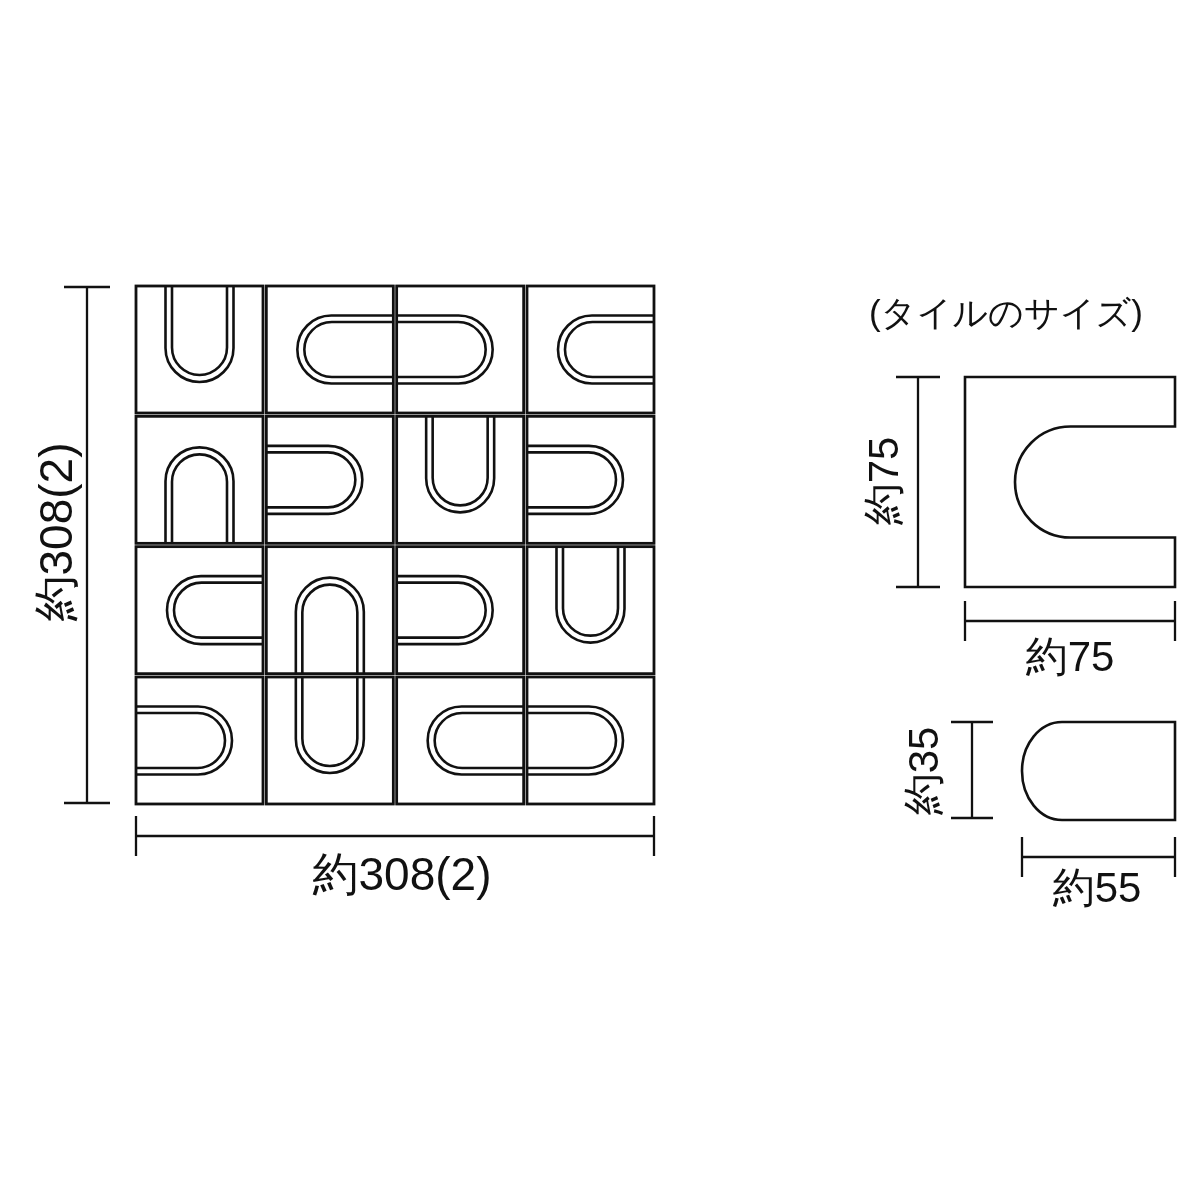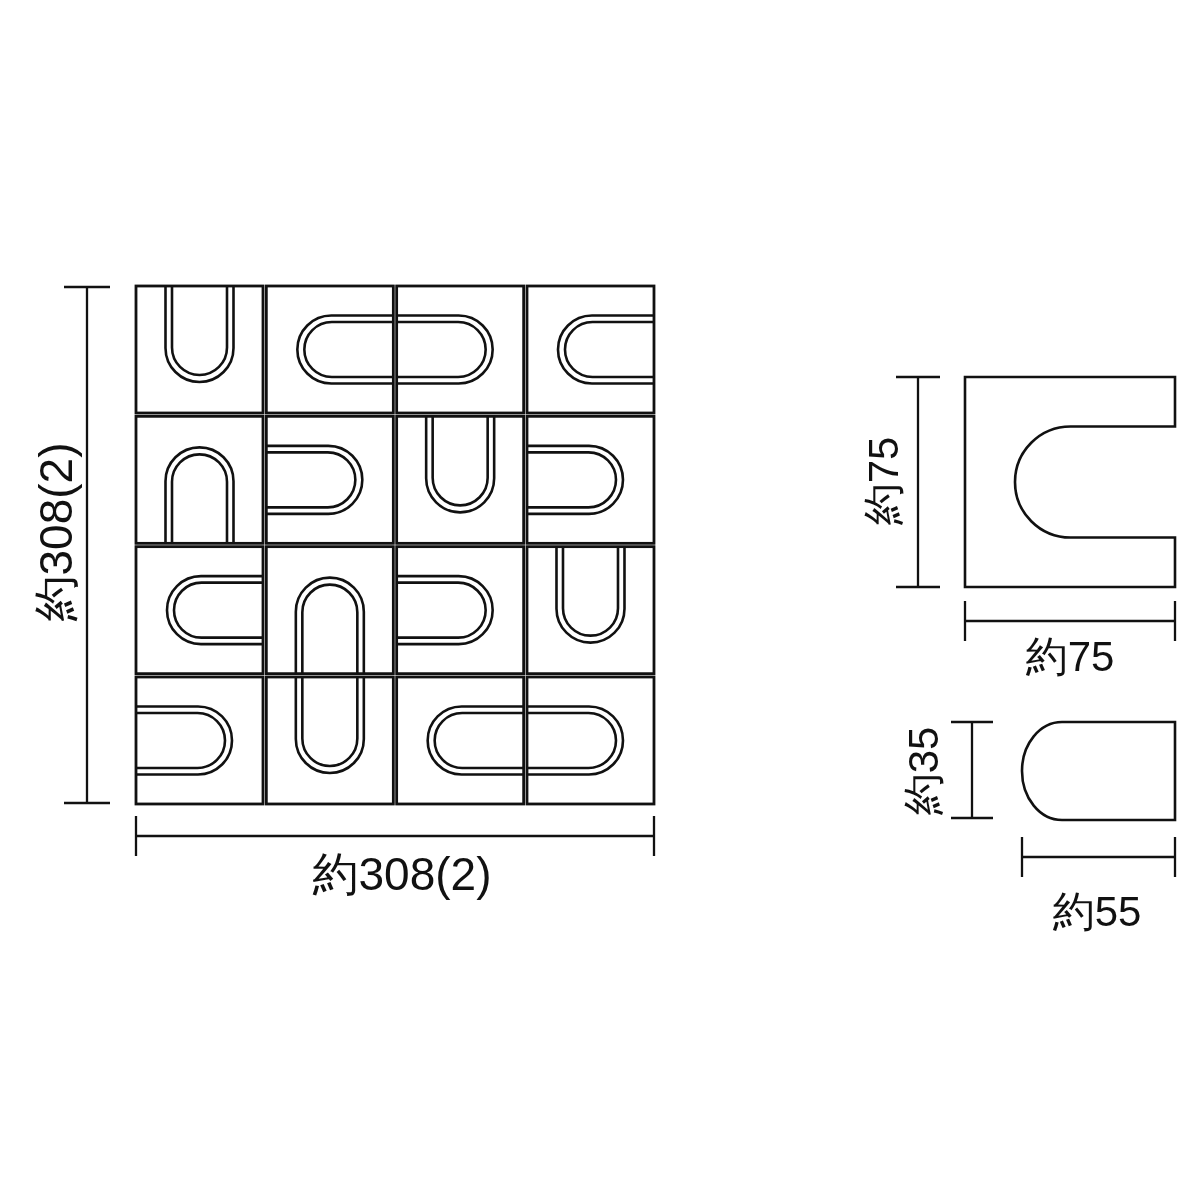--- a/index.html
+++ b/index.html
@@ -34,21 +34,21 @@
   .lbl.big   { font-size: 46px; }
   .lbl.mid   { font-size: 42px; }
   .lbl.head  { font-size: 35px; }
   
   .pos-grid-h  { left: 56px;   top: 532px; }
   .pos-grid-w  { left: 402px;  top: 874px; }
   .pos-header  { left: 1006px; top: 312px; }
   .pos-tile-h  { left: 884px;  top: 481px; }
   .pos-tile-w  { left: 1070px; top: 657px; }
   .pos-piece-h { left: 924px;  top: 771px; }
-  .pos-piece-w { left: 1097px; top: 912px; }
+  .pos-piece-w { left: 1097px; top: 888px; }
 </style>
 </head>
 <body>
 
 <div class="canvas">
 
   <svg id="svg-canvas" class="diagram" width="1200" height="1200" viewBox="0 0 1200 1200">
       <rect x="136" y="286" width="127" height="127" fill="#ffffff" stroke="#111111" stroke-width="2.8"></rect>
       <g transform="rotate(0 199.5 349.5)">
         <path d="M 165.5 286 L 165.5 348 A 34 34 0 0 0 233.5 348 L 233.5 286" fill="none" stroke="#111111" stroke-width="2.6"></path>
@@ -148,20 +148,21 @@
       <line x1="951" y1="818" x2="993" y2="818" stroke="#111111" stroke-width="2.3"></line>
       <line x1="1022" y1="857" x2="1175" y2="857" stroke="#111111" stroke-width="2.3"></line>
       <line x1="1022" y1="837" x2="1022" y2="877" stroke="#111111" stroke-width="2.3"></line>
       <line x1="1175" y1="837" x2="1175" y2="877" stroke="#111111" stroke-width="2.3"></line>
     </svg>
 
   <div class="lbl big rot pos-grid-h">約308(2)</div>
 
   <div class="lbl big pos-grid-w">約308(2)</div>
 
+  <div class="lbl head pos-header">(タイルのサイズ)</div>
 
   <div class="lbl mid rot pos-tile-h">約75</div>
 
   <div class="lbl mid pos-tile-w">約75</div>
 
   <div class="lbl mid rot pos-piece-h">約35</div>
 
   <div class="lbl mid pos-piece-w">約55</div>
 
 </div>

